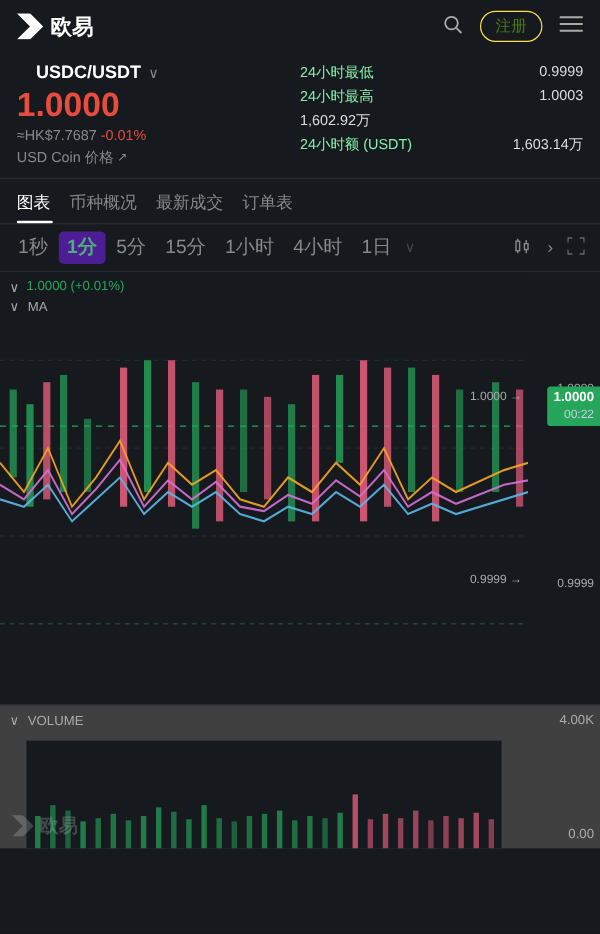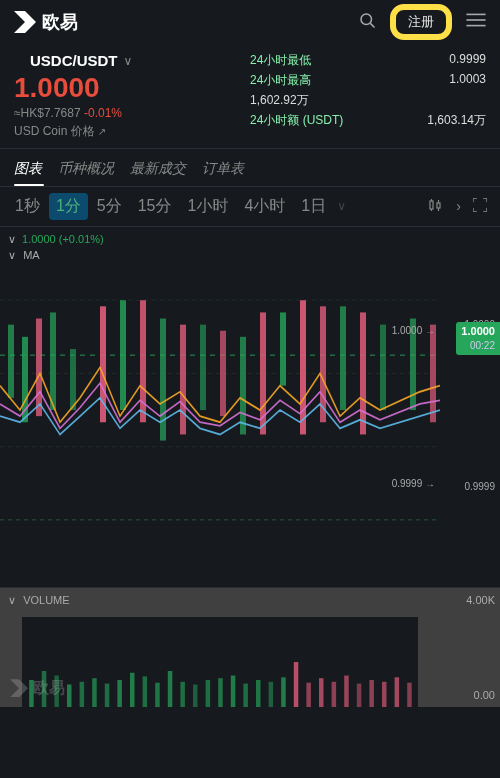--- a/index.html
+++ b/index.html
@@ -40,25 +40,25 @@
       display: flex;
       align-items: center;
       gap: 14px;
     }
     .header-icon {
       color: #ccc;
       font-size: 18px;
       cursor: pointer;
     }
     .register-btn {
-      border: 6px solid #fde047;
+      border: 1px solid #fde047;
       border-radius: 14px;
       padding: 3px 12px;
       font-size: 13px;
-      color: #e5e5e5;
+      color: #4d7c0f;
       background: transparent;
       cursor: pointer;
     }
 
     
     .price-section {
       display: flex;
       padding: 8px 14px;
       justify-content: space-between;
       align-items: flex-start;
@@ -136,21 +136,20 @@
       height: 38px;
       align-items: flex-end;
     }
     .tab-item {
       font-size: 14px;
       padding: 8px 12px 8px 0;
       cursor: pointer;
       color: #888;
       position: relative;
       margin-right: 4px;
-      font-style: italic;
     }
     .tab-item.active {
       color: #fff;
     }
     .tab-item.active::after {
       content: '';
       position: absolute;
       bottom: 0;
       left: 0;
       right: 10px;
@@ -170,23 +169,23 @@
     .interval-btn {
       font-size: 16px;
       padding: 3px 7px;
       border-radius: 4px;
       cursor: pointer;
       color: #888;
       background: transparent;
       border: none;
     }
     .interval-btn.active {
-      background: #0c4a6e;
+      background: #4c1d95;
       color: #4caf7d;
-      font-weight: normal;
+      font-weight: bold;
     }
     .interval-sep {
       color: #444;
       font-size: 12px;
       padding: 0 2px;
     }
     .interval-spacer {
       flex: 1;
     }
     .interval-icon {

